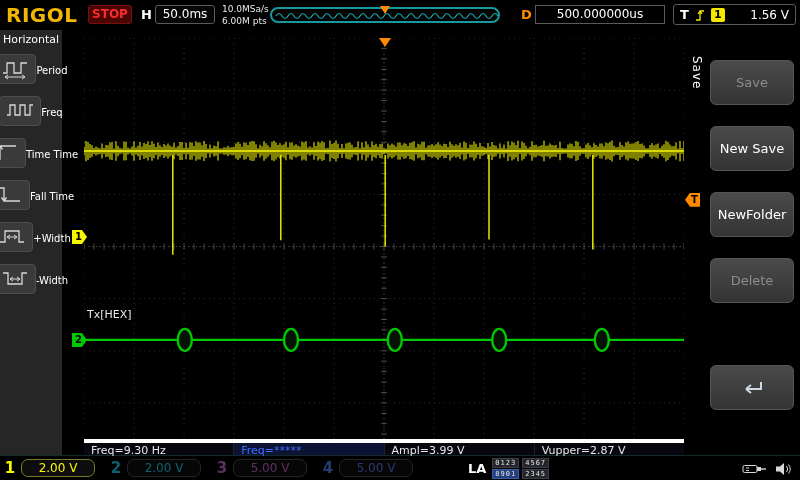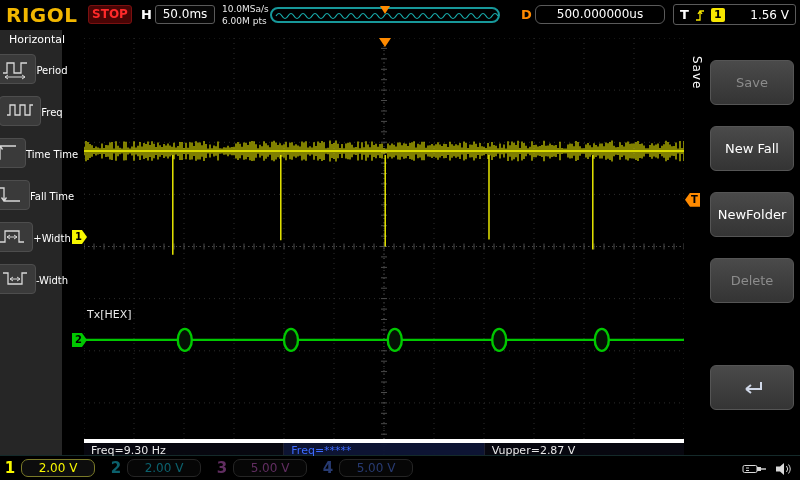--- a/index.html
+++ b/index.html
@@ -14,33 +14,33 @@
         border-radius:3px;color:#ff2a2a;font-weight:bold;font-size:12px;text-align:center;line-height:17px;cursor:pointer;}
   .hlabel{position:absolute;left:141px;top:7px;color:#fff;font-weight:bold;font-size:13px;}
   .tbbox{position:absolute;left:155px;top:5px;width:60px;height:19px;border:1px solid #5a5a5a;border-radius:3px;
          color:#fff;font-size:12px;text-align:center;line-height:17px;background:#060606;cursor:pointer;}
   .srate{position:absolute;left:222px;top:3px;color:#e8e8e8;font-size:9px;line-height:12px;}
   .thumb{position:absolute;left:270px;top:7px;width:230px;height:16px;border:2px solid #17989a;border-radius:8px;background:#000;}
   .thumb svg{position:absolute;left:0;top:-1px;}
   .thumb-marker{position:absolute;left:50%;top:-3px;margin-left:-5px;width:0;height:0;
                 border-left:5px solid transparent;border-right:5px solid transparent;border-top:8px solid #ff8a00;}
   .dlabel{position:absolute;left:521px;top:7px;color:#ff8a00;font-weight:bold;font-size:13px;}
-  .delaybox{position:absolute;left:535px;top:5px;width:130px;height:19px;border:1px solid #5a5a5a;border-radius:6px;
+  .delaybox{position:absolute;left:535px;top:5px;width:130px;height:19px;border:1px solid #5a5a5a;border-radius:0;
             color:#fff;font-size:12px;text-align:center;line-height:17px;cursor:pointer;}
   .tbox{position:absolute;left:673px;top:4px;width:123px;height:21px;border:1px solid #5a5a5a;border-radius:3px;
         display:flex;align-items:center;gap:5px;padding:0 6px;cursor:pointer;}
   .tlab{color:#fff;font-weight:bold;font-size:13px;}
   .tchan{background:#f7e600;color:#000;font-weight:bold;font-size:11px;width:14px;height:14px;border-radius:2px;
          text-align:center;line-height:14px;}
   .tlevel{color:#fff;font-size:12px;margin-left:auto;}
 
   
   .left-menu{position:absolute;left:0;top:30px;width:62px;height:425px;background:#262626;
              display:flex;flex-direction:column;align-items:center;}
-  .lm-title{align-self:flex-start;color:#fff;font-size:11px;padding:3px 2px 8px 9px;}
+  .lm-title{align-self:flex-start;color:#fff;font-size:11px;padding:3px 2px 8px 3px;}
   .lm-item{display:flex;flex-direction:row;align-items:center;margin-bottom:12px;cursor:pointer;}
   .lm-icon{width:42px;height:30px;background:#3a3a3a;border:1px solid #4d4d4d;border-radius:4px;
            display:flex;align-items:center;justify-content:center;}
   .lm-label{color:#fff;font-size:10px;margin-top:3px;white-space:nowrap;}
 
   
   .scope{position:absolute;left:84px;top:38px;width:600px;height:417px;}
   #scope-svg{position:absolute;left:0;top:0;background:#000;}
   .trig-top{position:absolute;top:0;width:0;height:0;z-index:4;
             border-left:6px solid transparent;border-right:6px solid transparent;border-top:9px solid #ff8a00;}
@@ -221,28 +221,29 @@
         <ellipse cx="517.8" cy="301.908" rx="7" ry="11" fill="#041104" stroke="#00c800" stroke-width="2.4"></ellipse>
       </svg>
     <div class="trig-top" style="left: 295.2px;"></div>
     <div class="tag tag-ch1" style="top: 191.909px;">1</div>
     <div class="tag tag-bus" style="top: 294.908px;">2</div>
     <div class="tag tag-trig" style="top: 154.796px;">T</div>
     <div class="bus-label">Tx[HEX]</div>
     <div class="meas-bar">
       <div class="meas">Freq=9.30 Hz</div>
       <div class="meas meas-blue">Freq=*****</div>
+      <div class="meas">Ampl=3.99 V</div>
       <div class="meas">Vupper=2.87 V</div>
     </div>
   </main>
 
   <aside class="right-menu">
     <div class="rm-tab">Save</div>
     <button class="rm-btn rm-b1 disabled">Save</button>
-    <button class="rm-btn rm-b2">New Fall</button>
+    <button class="rm-btn rm-b2">New Save</button>
     <button class="rm-btn rm-b3">NewFolder</button>
     <button class="rm-btn rm-b4 disabled">Delete</button>
     <button class="rm-btn rm-b5">
       <svg width="26" height="16" viewBox="0 0 26 16">
         <path d="M22 2 V9 H7 M7 9 l5 -4 M7 9 l5 4" stroke="#d0d8e8" stroke-width="2" fill="none"></path>
       </svg>
     </button>
   </aside>
 
   <footer class="chbar">
@@ -254,20 +255,33 @@
       <span class="ch-num">2</span>
       <span class="ch-val">2.00 V</span>
     </div>
     <div class="ch ch3">
       <span class="ch-num">3</span>
       <span class="ch-val">5.00 V</span>
     </div>
     <div class="ch ch4">
       <span class="ch-num">4</span>
       <span class="ch-val">5.00 V</span>
+    </div>
+    <div class="la">
+      <span class="la-label">LA</span>
+      <span class="la-grid">
+        <span class="la-row">
+          <span class="la-cell">0123</span>
+          <span class="la-cell">4567</span>
+        </span>
+        <span class="la-row">
+          <span class="la-cell hl">8901</span>
+          <span class="la-cell">2345</span>
+        </span>
+      </span>
     </div>
     <svg class="usb-icon" width="26" height="14" viewBox="0 0 26 14">
       <rect x="1" y="3.5" width="14" height="7" rx="1.5" stroke="#d8d8d8" fill="none"></rect>
       <path d="M4 6 H7 M4 8.5 H7" stroke="#d8d8d8"></path>
       <rect x="15" y="5" width="4" height="4" fill="#d8d8d8"></rect>
       <path d="M19 7 H24" stroke="#d8d8d8" stroke-width="1.4"></path>
     </svg>
     <svg class="speaker-icon" width="18" height="16" viewBox="0 0 18 16">
       <polygon points="2,5.5 6,5.5 10,2 10,14 6,10.5 2,10.5" fill="#d8d8d8"></polygon>
       <path d="M12.5 5 q2.5 3 0 6 M14.5 3.5 q3.5 4.5 0 9" stroke="#d8d8d8" fill="none"></path>

